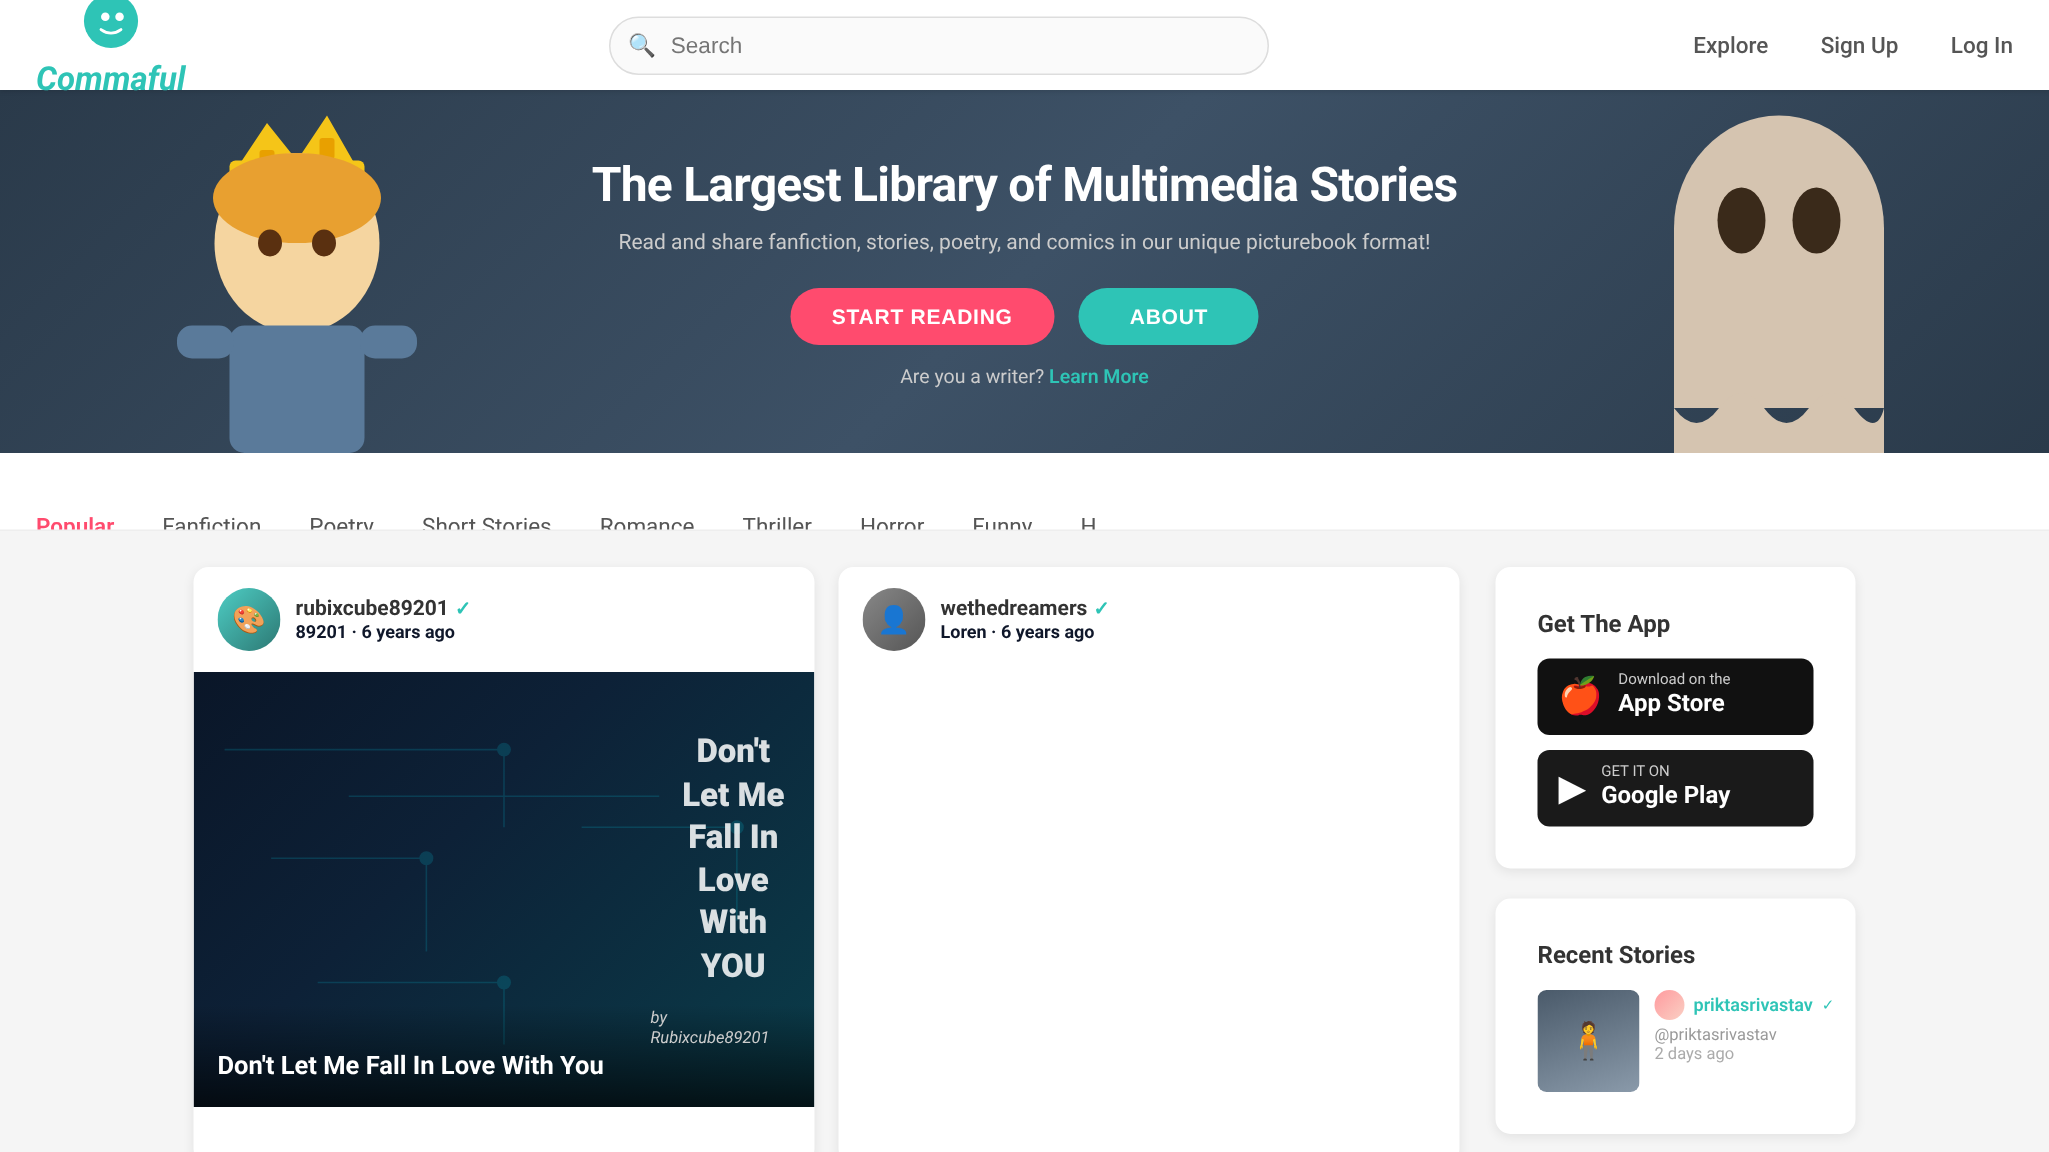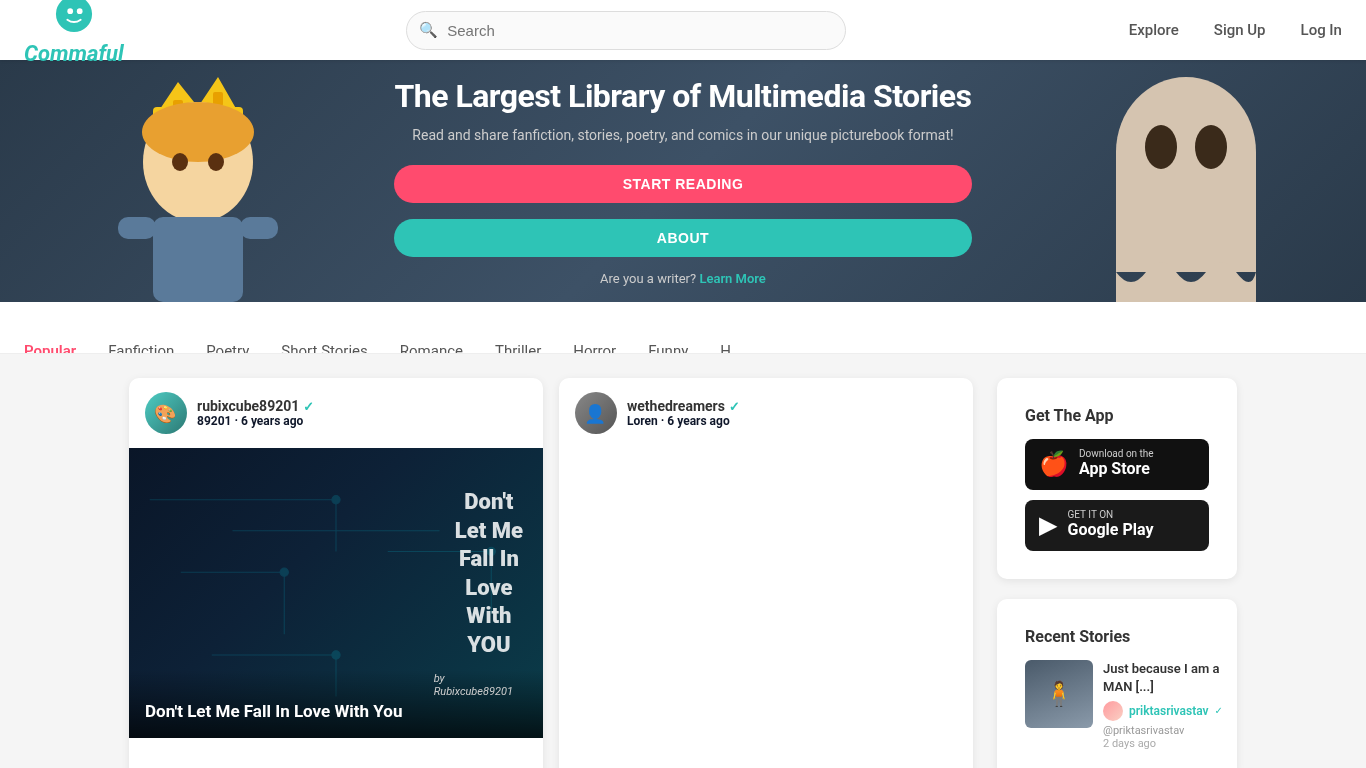--- a/index.html
+++ b/index.html
@@ -92,21 +92,20 @@
     .hero-subtitle {
       font-size: 14px;
       color: #ccc;
       margin-bottom: 22px;
     }
     .hero-buttons {
       display: flex;
       gap: 16px;
       justify-content: center;
       margin-bottom: 14px;
-      flex-direction: column;
     }
     .btn-start {
       background: #ff4b6e;
       color: #fff;
       border: none;
       border-radius: 24px;
       padding: 11px 28px;
       font-size: 14px;
       font-weight: 700;
       cursor: pointer;
@@ -586,21 +585,20 @@
       </a>
     </div>
 
     <div class="sidebar-section">
       <div class="sidebar-title">Recent Stories</div>
       <div class="recent-story-item">
         <div class="recent-thumb">
           <div class="recent-thumb-inner">🧍</div>
         </div>
         <div class="recent-info">
-          <div class="recent-story-title">Just because I am a MAN [...]</div>
           <div class="recent-author-row">
             <div class="recent-avatar"></div>
             <span class="recent-author-name">priktasrivastav</span>
             <span class="recent-verified">✓</span>
           </div>
           <div class="recent-handle">@priktasrivastav</div>
           <div class="recent-time">2 days ago</div>
         </div>
       </div>
     </div>

